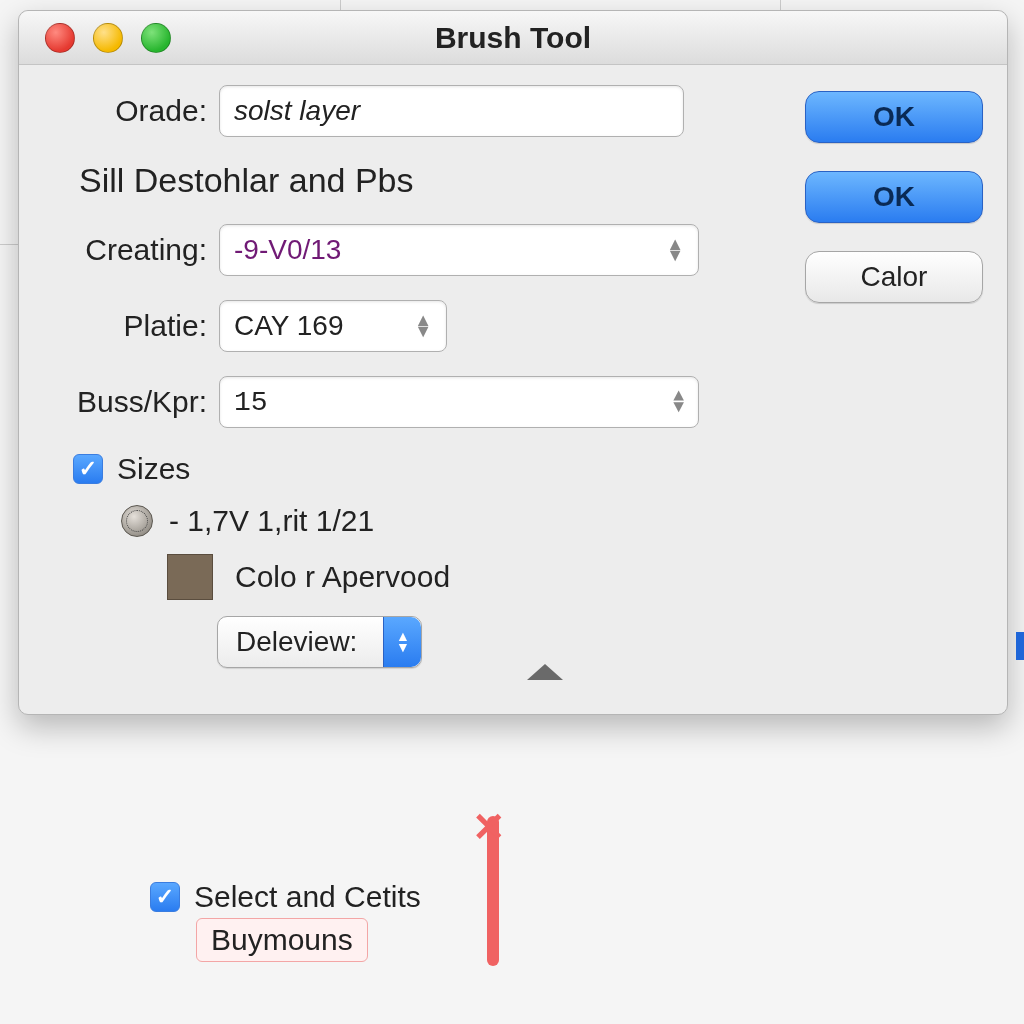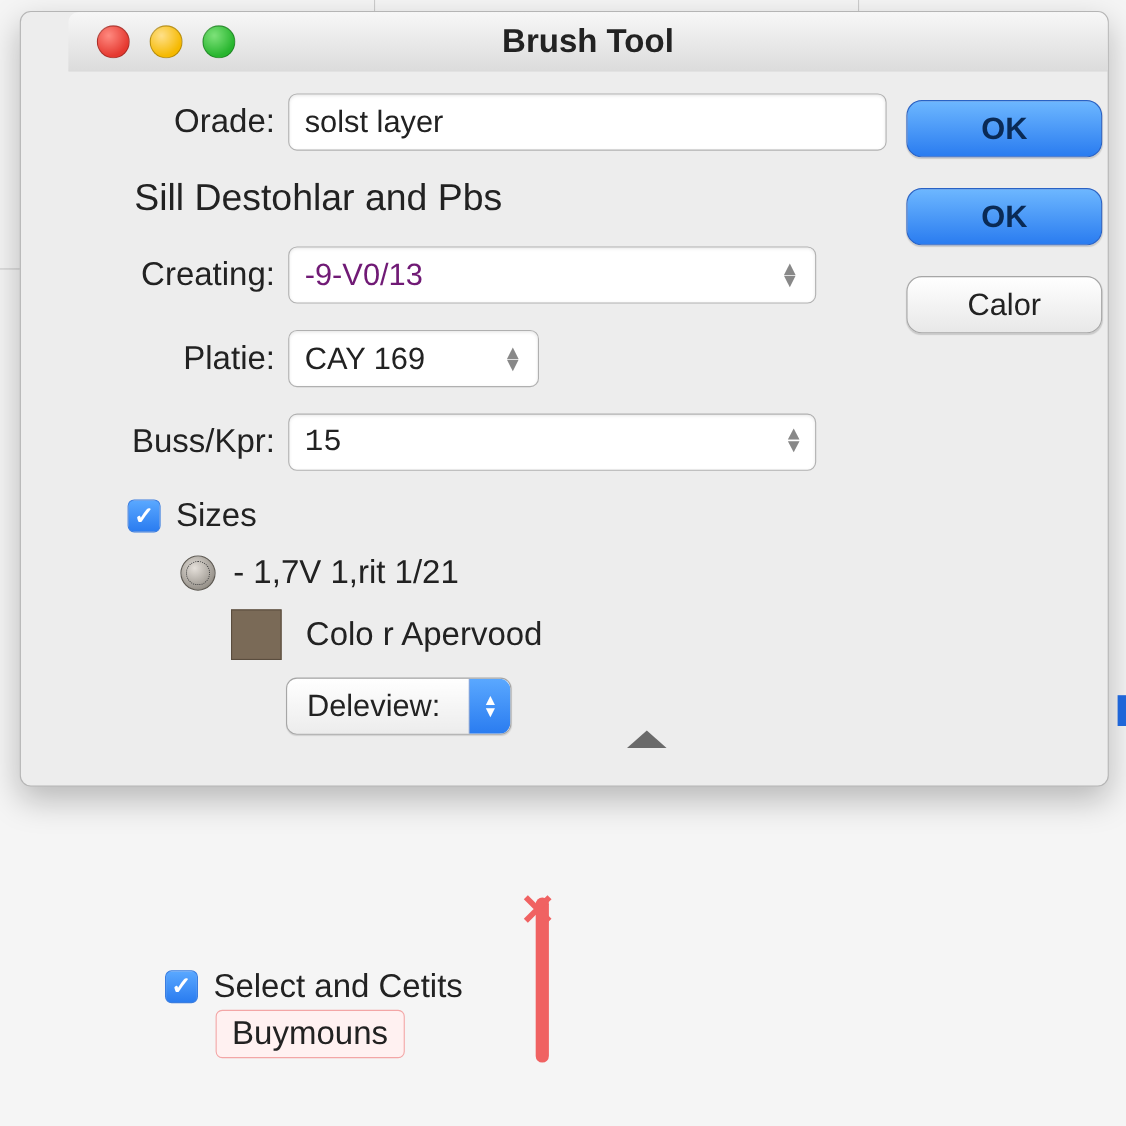--- a/index.html
+++ b/index.html
@@ -19,21 +19,20 @@
   }
   .dialog {
     position: absolute;
     left: 18px;
     top: 10px;
     width: 990px;
     background: #ededed;
     border: 1px solid #b5b5b5;
     border-radius: 10px;
     box-shadow: 0 12px 30px rgba(0,0,0,0.25);
-    padding-left: 43px;
   }
   .titlebar {
     height: 54px;
     background: linear-gradient(#f7f7f7, #dcdcdc);
     border-bottom: 1px solid #c4c4c4;
     border-radius: 10px 10px 0 0;
     display: flex;
     align-items: center;
     position: relative;
   }
@@ -79,21 +78,21 @@
     background: #fff;
     border: 1px solid #b0b0b0;
     border-radius: 8px;
     height: 52px;
     padding: 6px 14px;
     font-size: 28px;
     display: flex;
     align-items: center;
     box-shadow: inset 0 1px 3px rgba(0,0,0,0.1);
   }
-  .textinput { width: 544px; }
+  .textinput { width: 465px; font-style: italic; }
   .stepper { justify-content: space-between; }
   .stepper .val { color: #222; }
   .stepper.placeholder .val { color: #701a75; }
   .stepctl {
     display: flex;
     flex-direction: column;
     line-height: 0.6;
     color: #888;
     font-size: 18px;
   }

